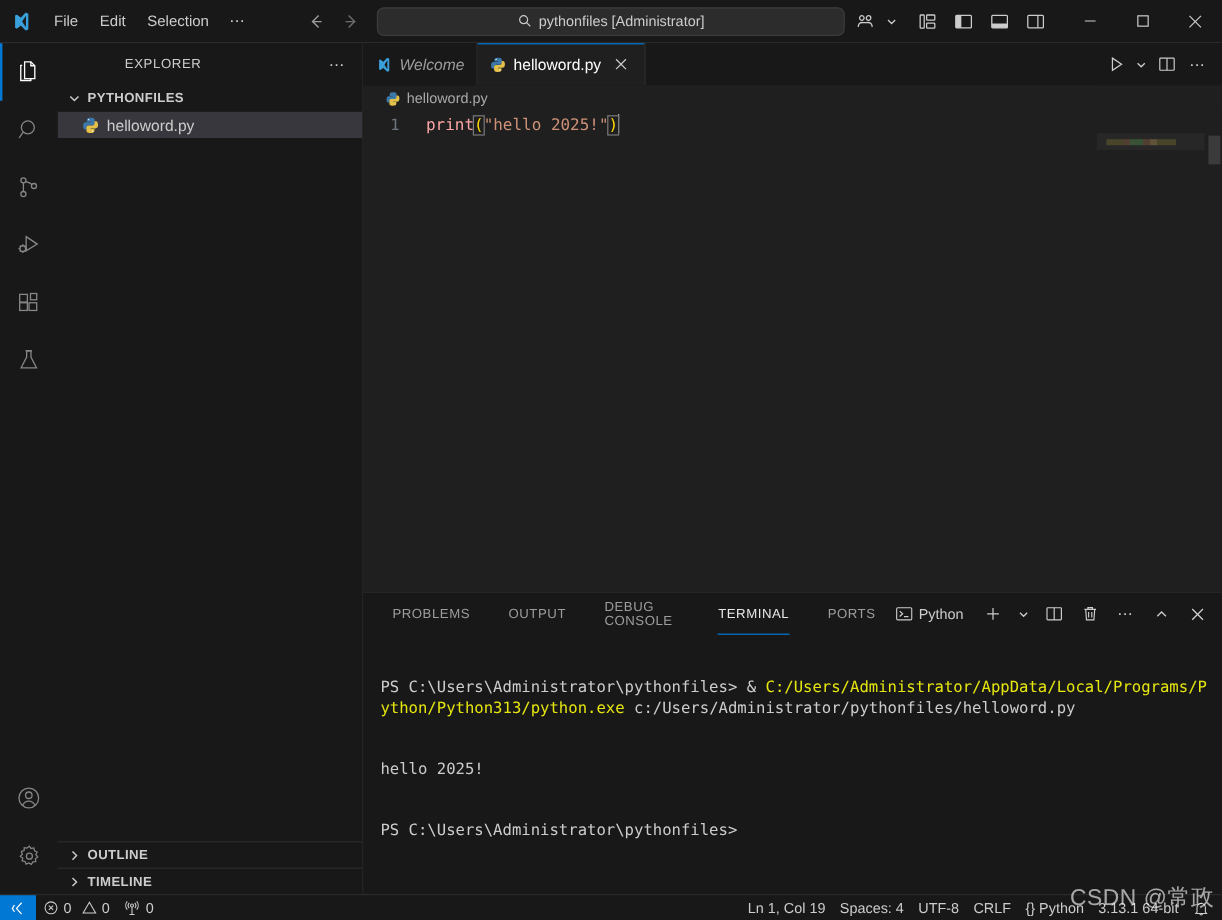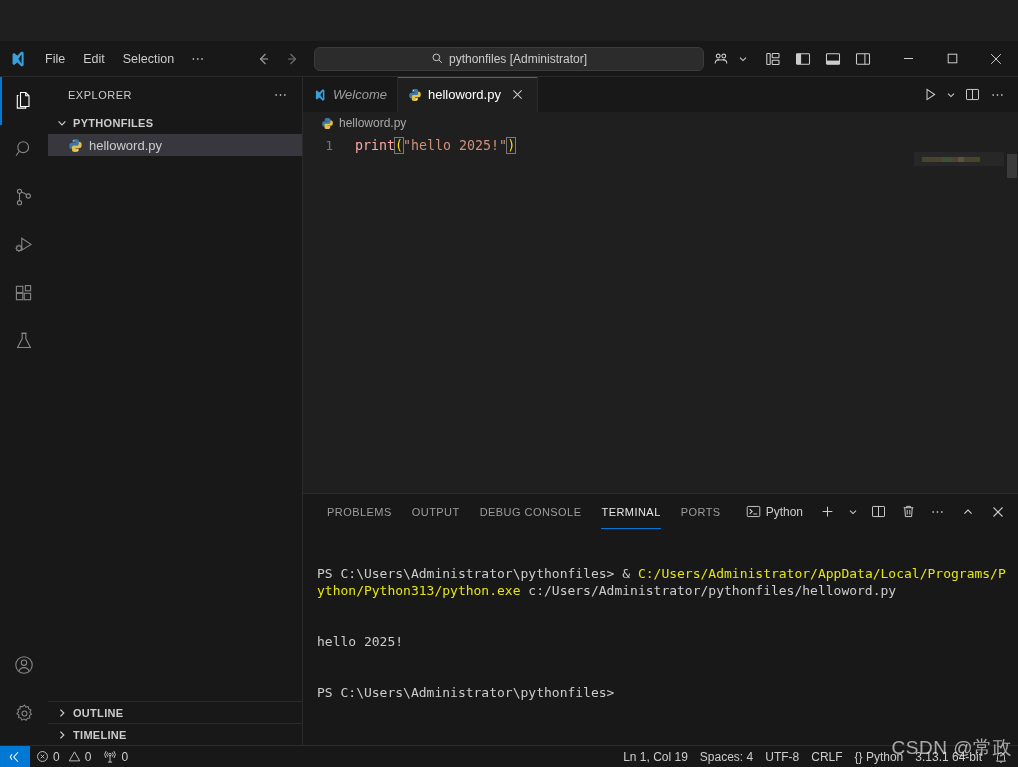--- a/index.html
+++ b/index.html
@@ -8,21 +8,21 @@
     background: #1f1f1f;
     font-family: "Liberation Sans", sans-serif;
     overflow: hidden;
     color: #cccccc;
   }
   #app { position: relative; width: 1018px; height: 767px; display: flex; flex-direction: column; }
 
   
   .titlebar {
     height: 36px; background: #181818; display: flex; align-items: center;
-    flex: 0 0 36px; border-bottom: 1px solid #2b2b2b; position: relative; margin-top: 41px;
+    flex: 0 0 36px; border-bottom: 1px solid #2b2b2b; position: relative;
   }
   .tb-logo { width: 36px; height: 36px; display: flex; align-items: center; justify-content: center; }
   .menu { display: flex; align-items: center; height: 36px; }
   .menu-item {
     font-size: 12.5px; color: #cccccc; padding: 4px 8px; margin: 0 1px;
     border-radius: 4px; line-height: 16px; cursor: default; white-space: nowrap;
   }
   .menu-dots { font-size: 13px; letter-spacing: 1px; color: #cccccc; padding: 2px 8px; }
 
   .navbtns { display: flex; align-items: center; margin-left: 40px; gap: 10px; }
@@ -68,21 +68,21 @@
   .act-spacer { flex: 1; }
 
   
   .sidebar {
     width: 255px; flex: 0 0 255px; background: #181818; display: flex; flex-direction: column;
     border-right: 1px solid #2b2b2b;
   }
   .sb-header {
     height: 35px; display: flex; align-items: center; padding: 0 10px 0 20px; flex: 0 0 35px;
   }
-  .sb-title { font-size: 11px; letter-spacing: .5px; color: #cccccc; text-transform: uppercase; }
+  .sb-title { font-size: 11px; letter-spacing: .5px; color: #cccccc; text-transform: uppercase; margin-left: 36px; }
   .sb-actions { margin-left: auto; color: #cccccc; font-size: 13px; letter-spacing: 1px; padding: 0 4px; }
 
   .sec-header {
     height: 22px; display: flex; align-items: center; gap: 3px; padding-left: 6px;
     font-size: 11px; font-weight: bold; color: #cccccc; letter-spacing: .3px; cursor: pointer;
   }
   .chev { width: 16px; height: 16px; display: flex; align-items: center; justify-content: center; color: #cccccc; }
 
   .tree { flex: 1; overflow: hidden; }
   .tree-row {
@@ -156,21 +156,21 @@
       #6a5a3a 62%, #6a5a3a 72%, #4e4a2a 72%, #4e4a2a 100%);
     opacity: .85;
   }
   .mm-slider { position: absolute; top: 18px; left: 0; width: 90px; height: 14px; background: rgba(255,255,255,.04); }
   .scroll-deco { position: absolute; right: 0; top: 0; width: 14px; height: 100%; background: #1f1f1f; }
   .scroll-thumb { position: absolute; right: 1px; top: 20px; width: 10px; height: 24px; background: #3b3b3b; }
 
   
   .panel { flex: 0 0 252px; display: flex; flex-direction: column; background: #181818; border-top: 1px solid #2b2b2b; }
   .panel-head { height: 35px; flex: 0 0 35px; display: flex; align-items: center; padding: 0 8px 0 14px; }
-  .ptabs { display: flex; align-items: center; height: 35px; gap: 0; }
+  .ptabs { display: flex; align-items: center; height: 35px; gap: 12px; }
   .ptab {
     font-size: 11px; letter-spacing: .45px; color: #9d9d9d; padding: 0 10px; height: 35px;
     display: flex; align-items: center; position: relative; cursor: pointer; text-transform: uppercase;
   }
   .ptab.active { color: #e7e7e7; }
   .ptab.active::after {
     content: ''; position: absolute; left: 10px; right: 10px; bottom: 0; height: 1px; background: #0078d4;
   }
   .panel-right { margin-left: auto; display: flex; align-items: center; gap: 6px; }
   .pr-item {

